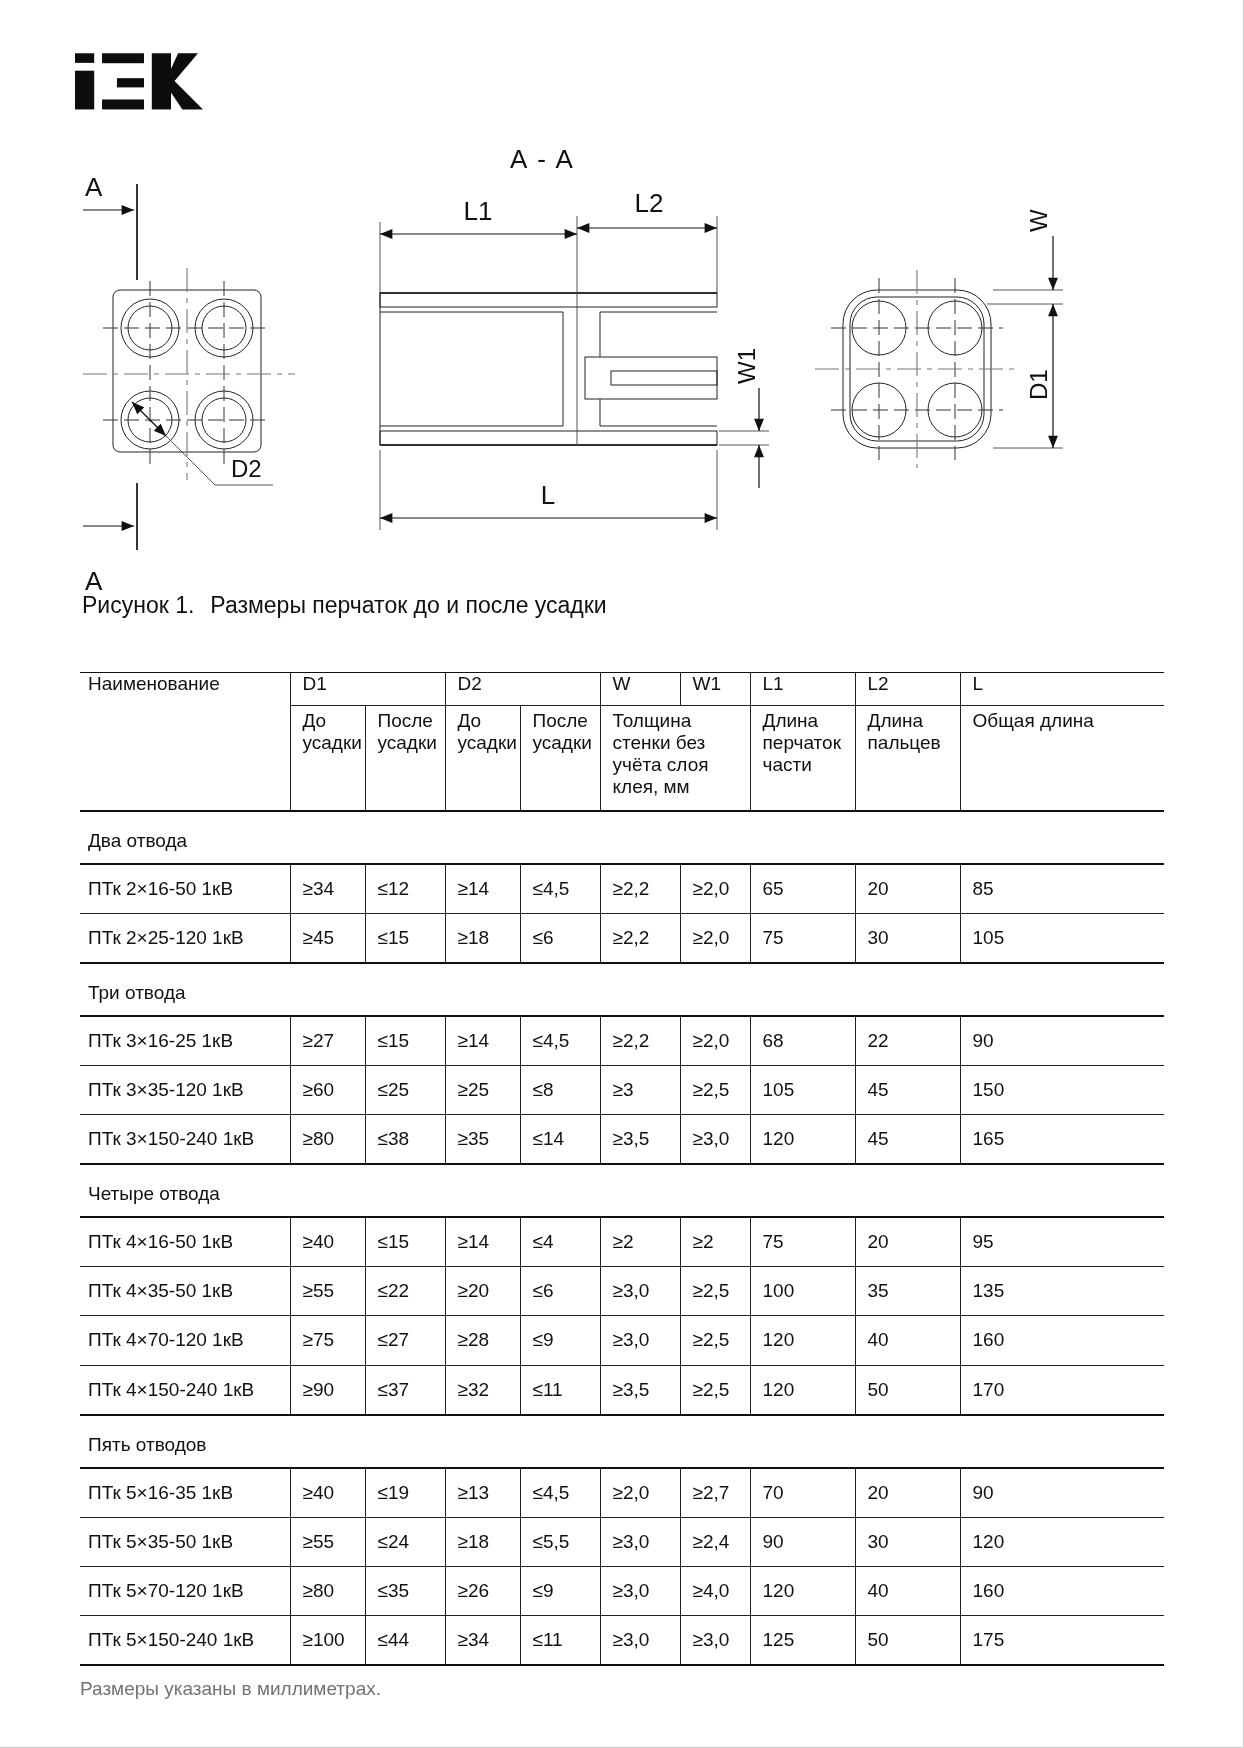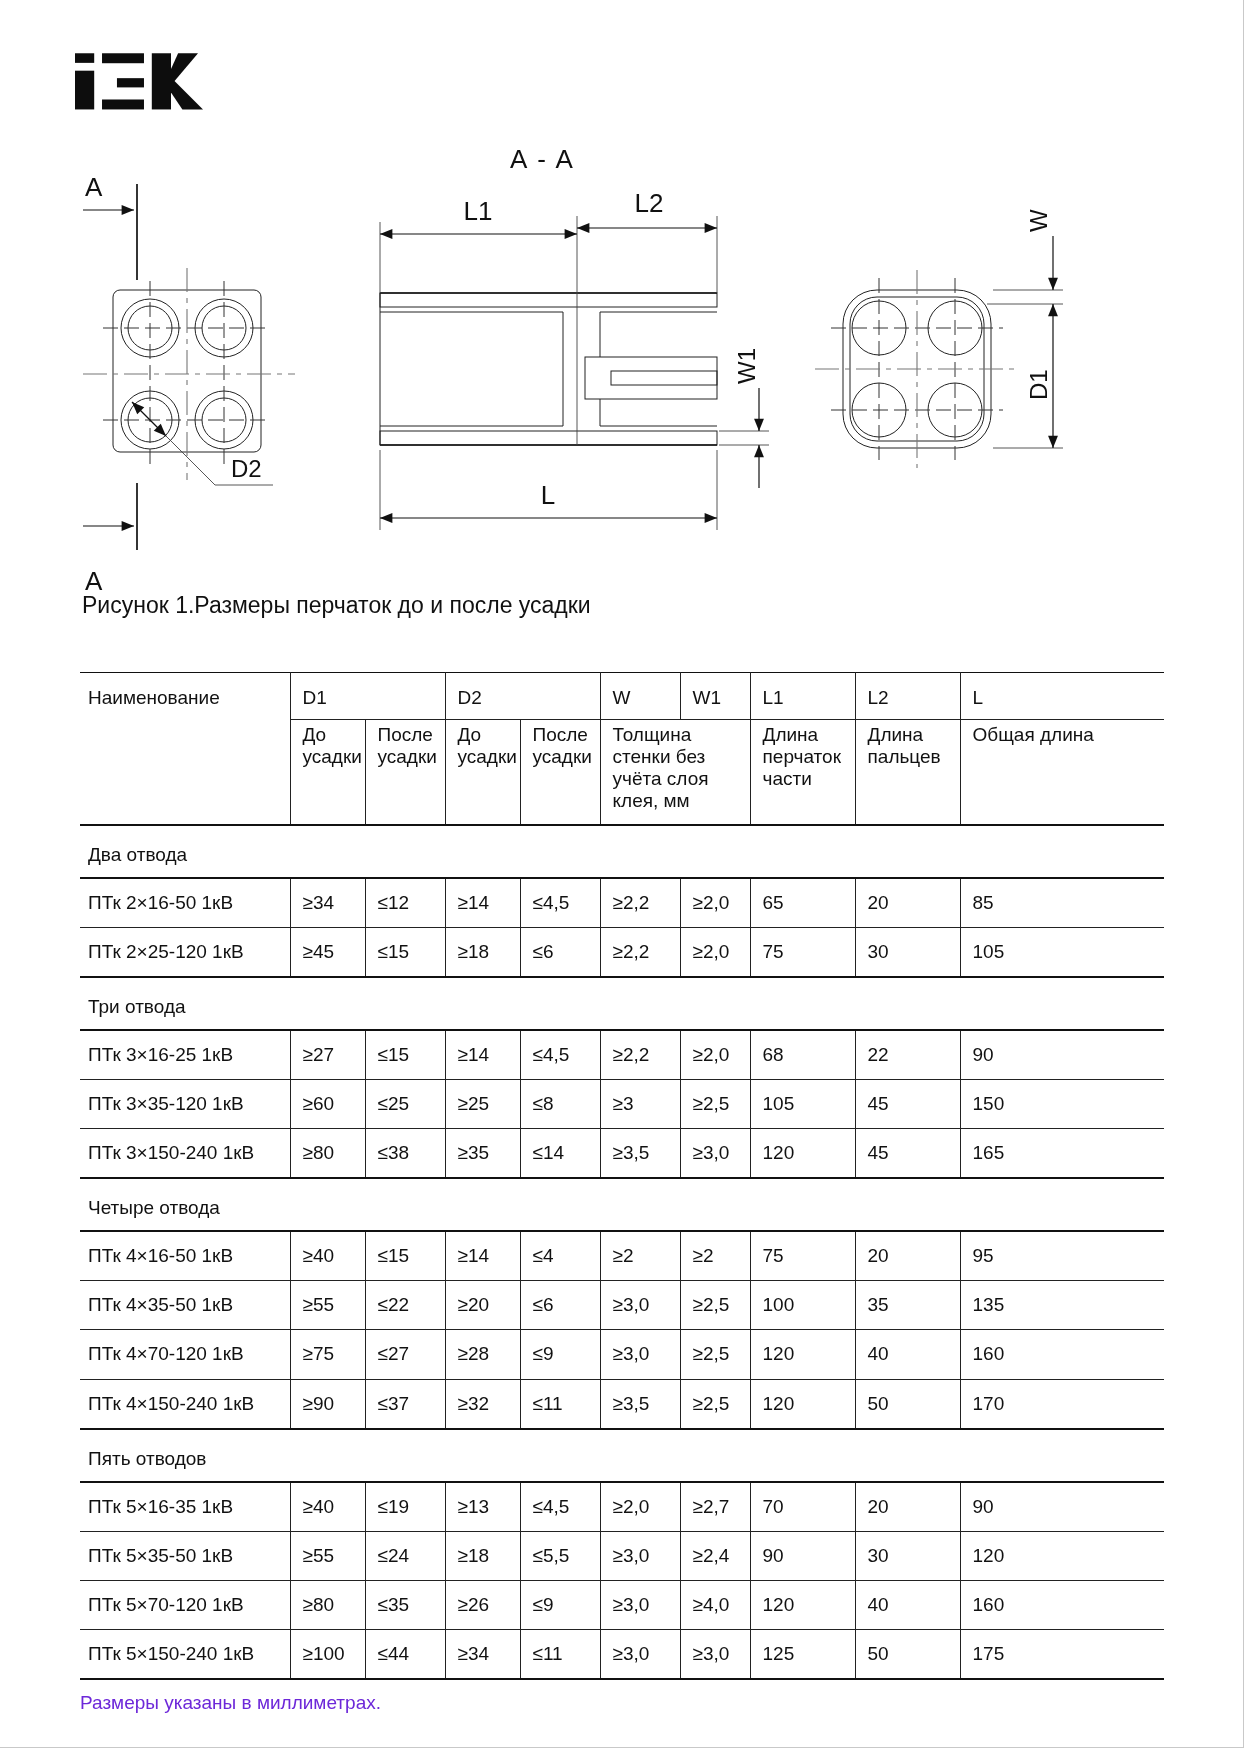--- a/index.html
+++ b/index.html
@@ -11,51 +11,51 @@
     box-sizing:border-box;
     border-right:1px solid #c9c9c9;
     border-bottom:1px solid #c9c9c9;
     font-family:"Liberation Sans", sans-serif;
     color:#111;
     overflow:hidden;
   }
   .logo{position:absolute;left:75px;top:52px;}
   .drawing{position:absolute;left:55px;top:138px;}
   .caption{position:absolute;left:82px;top:592px;font-size:23px;color:#111;}
-  .caption .cap-title{text-align:right;}
+  .caption .cap-title{margin-right:16px;text-align:right;}
   .table-wrap{position:absolute;left:80px;top:672px;width:1084px;}
   table.dim{
     width:1084px;
     border-collapse:collapse;
     table-layout:fixed;
     font-size:19px;
     color:#111;
     border-top:1.5px solid #111;
     border-bottom:2px solid #111;
   }
   table.dim th, table.dim td{
     font-weight:normal;
     text-align:left;
     vertical-align:top;
     padding:13px 4px 13px 12px;
     line-height:1.16;
     border-left:1px solid #222;
     overflow:hidden;
   }
   table.dim th.name-cell, table.dim td.name-cell{border-left:none;padding-left:8px;}
-  table.dim tr.h1 th{padding-top:14px;padding-bottom:10px;margin-top:21px;}
+  table.dim tr.h1 th{padding-top:0;padding-bottom:10px;margin-top:21px;}
   table.dim tr.h2 th{padding-top:4px;padding-bottom:12px;border-top:1px solid #222;margin-top:32px;}
   table.dim tr.h2{border-bottom:2.5px solid #111;}
   table.dim tr.group-row td{
     border-left:none;border-right:none;
     border-top:2px solid #111;border-bottom:2px solid #111;
     padding:18px 4px 11px 8px;
   }
   table.dim tbody tr.data-row td{border-top:1px solid #222;}
-  .footnote{margin-top:12px;font-size:19px;color:#6d28d9;}
+  .footnote{margin-top:12px;font-size:19px;color:#737373;}
   svg text{font-family:"Liberation Sans", sans-serif;fill:#111;}
   .thin{stroke:#222;stroke-width:1;fill:none;}
   .thick{stroke:#111;stroke-width:1.7;fill:none;}
   .dim-l{stroke:#111;stroke-width:1.2;fill:none;}
   .ext{stroke:#444;stroke-width:0.9;fill:none;}
   .dash{stroke:#333;stroke-width:1;fill:none;stroke-dasharray:15 6;}
   .cdash{stroke:#777;stroke-width:1.1;fill:none;stroke-dasharray:24 6 5 6;}
 </style>
 </head>
 <body>

